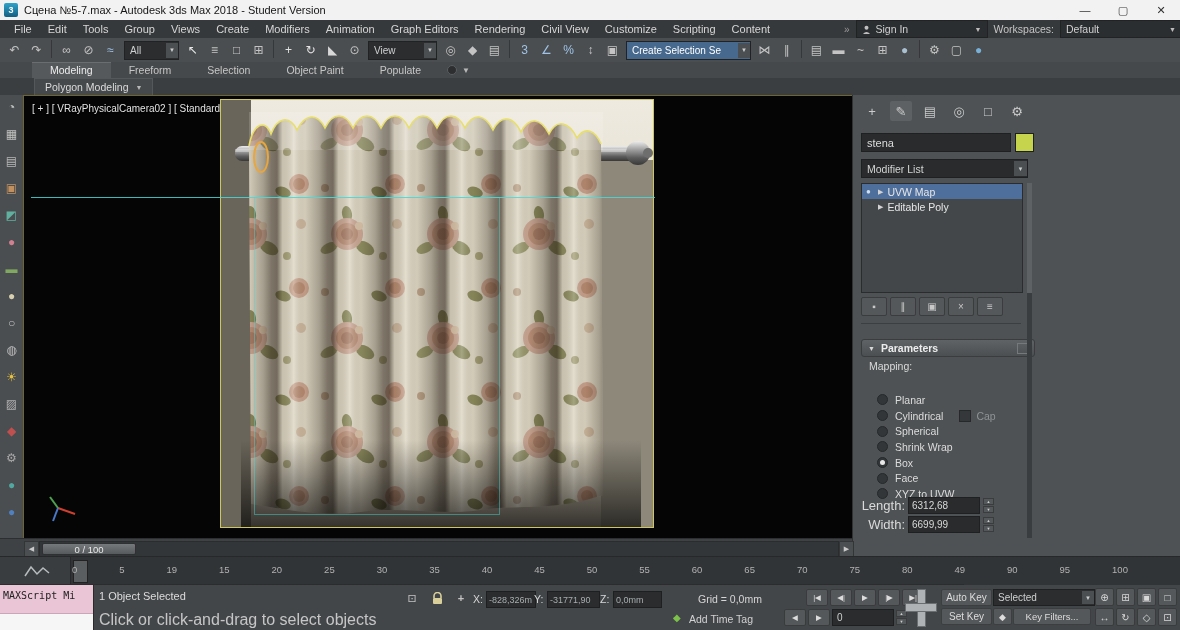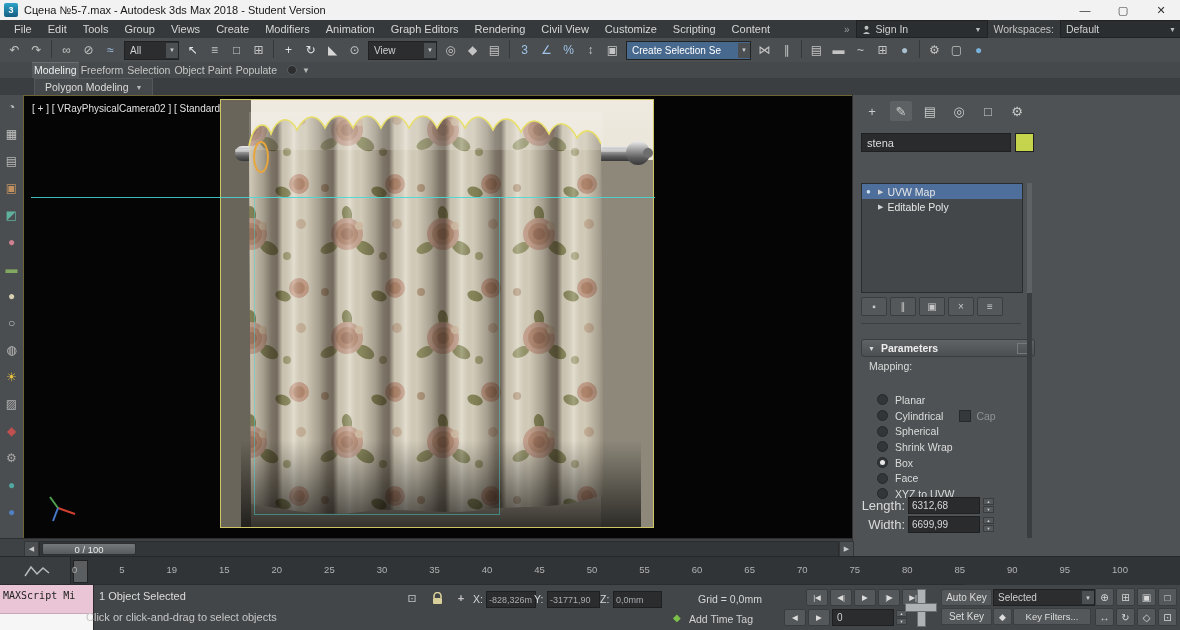--- a/index.html
+++ b/index.html
@@ -33,21 +33,21 @@
   .tsep{width:1px;height:18px;background:#35373a;margin:0 3px;}
   .tcombo{height:17px;background:#2b2d2f;border:1px solid #202224;color:#d0d0d0;font-size:10px;
           display:flex;align-items:center;padding:0 0 0 5px;gap:4px;margin:0 2px;}
   .tcombo .arrbox{margin-left:auto;width:12px;height:15px;background:#4b4f52;display:flex;align-items:center;
                   justify-content:center;font-size:6px;color:#ccc;}
   .tcombo .val{white-space:nowrap;overflow:hidden;}
   .w-all{width:48px;} .w-view{width:62px;}
   .w-sel{width:118px;background:#47698e;color:#fff;}
   
   .ribbon{left:0;top:62px;width:1180px;height:16px;background:#46494b;display:flex;align-items:stretch;padding-left:32px;}
-  .ribbon-tab{font-size:10.5px;color:#c6c6c6;padding:0 2px;display:flex;align-items:center;}
+  .ribbon-tab{font-size:10.5px;color:#c6c6c6;padding:0 18px;display:flex;align-items:center;}
   .ribbon-tab.active{background:#55595c;color:#ededed;box-shadow:inset 0 1px 0 #6a6e70;}
   .ribbon-extra{display:flex;align-items:center;gap:5px;margin-left:8px;color:#b8b8b8;font-size:8px;}
   .rb-circle{width:8px;height:8px;border-radius:50%;background:#2c2e30;border:1px solid #5a5e60;}
   .subribbon{left:0;top:78px;width:1180px;height:17px;background:#3b3e40;border-bottom:1px solid #2c2e30;
              display:flex;align-items:stretch;padding-left:34px;}
   .subtab{background:#46494b;border:1px solid #54585a;border-bottom:none;font-size:10.5px;color:#dadada;
           padding:0 10px;display:flex;gap:7px;align-items:center;}
   .subtab .arr{font-size:7px;color:#b8b8b8;}
   
   .leftstrip{left:0;top:95px;width:23px;height:443px;background:#4b4e50;border-right:1px solid #2f3133;
@@ -120,21 +120,21 @@
   .frame-marker{position:absolute;left:73px;top:3px;width:13px;height:21px;background:#5a5e60;border:1px solid #222;}
   .ruler-ticks{position:absolute;left:72px;top:7px;width:1056px;display:flex;justify-content:space-between;
                font-size:9.5px;color:#b2b2b2;}
   
   .statusbar{left:0;top:584px;width:964px;height:46px;background:#434649;border-top:1px solid #2a2c2d;}
   .mxs{position:absolute;left:0;top:0;width:93px;height:46px;border-right:1px solid #2a2a2a;}
   .mxs-pink{height:23px;background:#e9c5d6;border-bottom:1px solid #caa6b8;
             font:10px "DejaVu Sans Mono",monospace;color:#222;padding:5px 3px 0;white-space:nowrap;overflow:hidden;}
   .mxs-white{height:22px;background:#f6f6f6;}
   .sb-line1{position:absolute;left:99px;top:5px;font-size:11px;color:#dcdcdc;}
-  .sb-line2{position:absolute;left:86px;top:26px;font-size:11px;color:#c6c6c6;}
+  .sb-line2{position:absolute;left:99px;top:26px;font-size:16px;color:#c6c6c6;}
   .sb-ic{position:absolute;width:18px;height:16px;display:flex;align-items:center;justify-content:center;
          font-size:11px;color:#c4c4c4;}
   .coord-label{position:absolute;top:8px;font-size:10.5px;color:#d6d6d6;}
   .coord-field{position:absolute;top:6px;height:15px;background:#2a2c2d;border:1px solid #1d1f20;font-size:9px;
                color:#a9adb0;display:flex;align-items:center;padding:0 2px;white-space:nowrap;overflow:hidden;}
   .grid-label{position:absolute;left:698px;top:8px;font-size:10.5px;color:#d6d6d6;}
   .ttag-icon{position:absolute;left:673px;top:27px;font-size:10px;color:#7cc24a;}
   .ttag-text{position:absolute;left:689px;top:28px;font-size:10.5px;color:#d2d2d2;}
   .pb{position:absolute;left:806px;top:4px;display:flex;gap:2px;}
   .pb2{position:absolute;left:784px;top:24px;display:flex;gap:2px;align-items:center;}
@@ -402,20 +402,24 @@
       <span class="cpicon">◎</span>
       <span class="cpicon">□</span>
       <span class="cpicon">⚙</span>
     </div>
 
   <div class="cp-name-row">
     <div class="name-field">stena</div>
     <div class="swatch"></div>
   </div>
 
+  <div class="cp-combo">
+    <span>Modifier List</span>
+    <span class="arrbox">▼</span>
+  </div>
 
   <div class="stack">
       <div class="stack-row sel">
         <span class="st-eye">●</span>
         <span class="st-arrow">▶</span>
         <span class="st-label">UVW Map</span>
       </div>
       <div class="stack-row">
         <span class="st-eye"></span>
         <span class="st-arrow">▶</span>
@@ -520,21 +524,21 @@
       <span class="tick">35</span>
       <span class="tick">40</span>
       <span class="tick">45</span>
       <span class="tick">50</span>
       <span class="tick">55</span>
       <span class="tick">60</span>
       <span class="tick">65</span>
       <span class="tick">70</span>
       <span class="tick">75</span>
       <span class="tick">80</span>
-      <span class="tick">85</span>
+      <span class="tick">49</span>
       <span class="tick">90</span>
       <span class="tick">95</span>
       <span class="tick">100</span>
     </div>
 </div>
 
 <div class="abs statusbar">
   <div class="mxs">
     <div class="mxs-pink">MAXScript Mi</div>
     <div class="mxs-white"></div>

